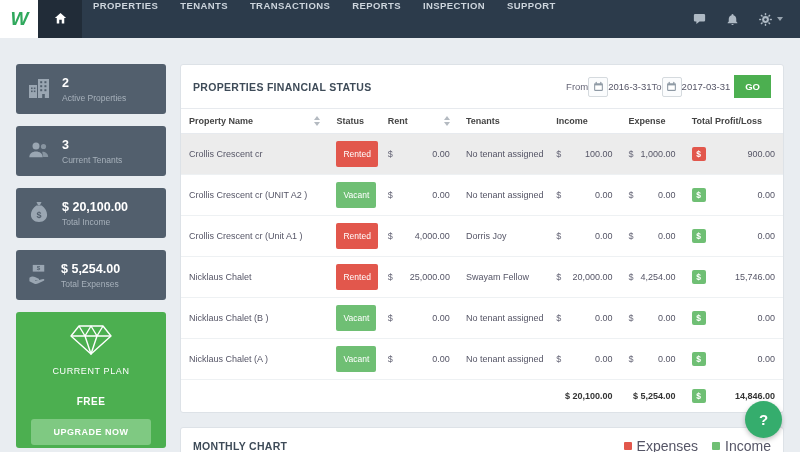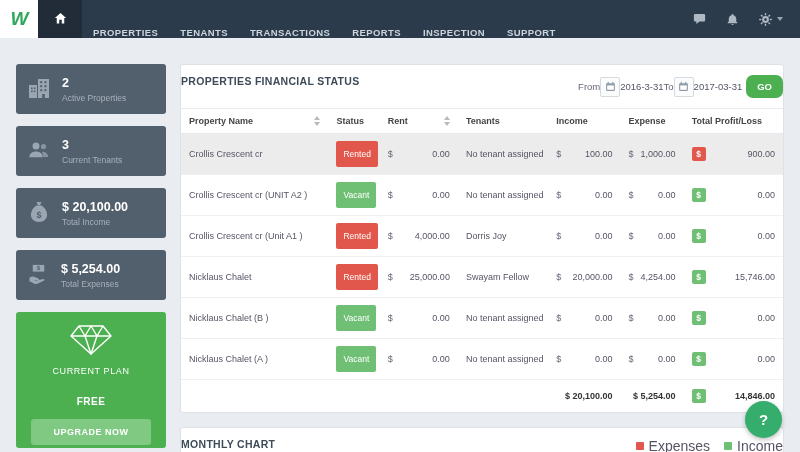--- a/index.html
+++ b/index.html
@@ -4,21 +4,21 @@
 <style>
   *{margin:0;padding:0;box-sizing:border-box}
   html,body{width:800px;height:452px;overflow:hidden}
   body{font-family:"Liberation Sans","DejaVu Sans",sans-serif;background:#e9edf1;position:relative;font-size:10px;color:#556}
 
   
   .navbar{height:38px;background:var(--navbar-bg,#2c3b4b);display:flex;align-items:stretch}
   .logo{width:38px;background:#fff;display:flex;align-items:center;justify-content:center;cursor:pointer}
   .logo-w{font-size:19px;font-weight:bold;font-style:italic;color:#2fa85c;letter-spacing:-1px}
   .nav-home{width:44px;display:flex;align-items:center;justify-content:center;background:rgba(0,0,0,.25);cursor:pointer}
-  .nav-menu{display:flex;align-items:flex-end}
+  .nav-menu{display:flex;align-items:flex-start}
   .nav-item{display:flex;align-items:center;padding:0 11px;font-size:9.5px;font-weight:bold;letter-spacing:.4px;color:#cdd5dd;cursor:pointer}
   .nav-right{margin-left:auto;display:flex;align-items:center;padding-right:8px}
   .nav-icon{display:flex;align-items:center;padding:0 9px;height:100%;cursor:pointer}
   .user{display:flex;align-items:center;gap:6px;padding:0 8px;font-size:10px;color:#dfe5ea;cursor:pointer}
   .avatar{width:22px;height:22px;border-radius:3px;background:#e4e7ea;display:flex;align-items:flex-end;justify-content:center;overflow:hidden}
   .caret{width:0;height:0;border-left:3.5px solid transparent;border-right:3.5px solid transparent;border-top:4px solid #98a4af;margin-left:4px}
 
   
   .sidebar{position:absolute;left:16px;top:64px;width:150px}
   .stat{background:var(--card-slate,#525f6d);border-radius:3px;height:50px;margin-bottom:12px;display:flex;align-items:center;padding:0 11px;gap:11px;cursor:pointer}
@@ -26,26 +26,26 @@
   .stat .v{font-size:12.5px;font-weight:bold;color:#fff}
   .stat .l{font-size:8.5px;color:#a7b1bb;margin-top:3px}
   .plan{background:var(--plan-green,#4caf50);border-radius:3px;height:136px;display:flex;flex-direction:column;align-items:center;padding-top:12px;color:#fff}
   .plan-label{font-size:9px;letter-spacing:.6px;margin-top:8px}
   .plan-name{font-size:10px;font-weight:bold;margin-top:20px;letter-spacing:.5px}
   .upgrade{margin-top:12px;width:120px;height:26px;background:var(--upgrade-green,#7fc982);border-radius:3px;display:flex;align-items:center;justify-content:center;font-size:9px;font-weight:bold;letter-spacing:.5px;cursor:pointer;color:#fff}
 
   
   .main{position:absolute;left:180px;top:64px;width:604px}
   .card{background:#fff;border:1px solid #dde2e7;border-radius:3px}
-  .card-head{display:flex;align-items:flex-start;padding:10px 0}
+  .card-head{display:flex;align-items:center;padding:10px 12px}
   .card-title{font-size:10.5px;font-weight:bold;color:#3e4b58;letter-spacing:.3px}
   .head-right{margin-left:auto;display:flex;align-items:center;gap:0;font-size:9.5px;color:#667}
   .date-addon{width:20px;height:20px;border:1px solid #d5dade;border-radius:2px;background:#fbfcfd;display:flex;align-items:center;justify-content:center;cursor:pointer}
   .date-text{color:#556;cursor:pointer}
-  .go-btn{background:var(--accent-green,#4caf50);color:#fff;font-weight:bold;font-size:9.5px;padding:6px 11px;border-radius:7px;cursor:pointer;margin-left:4px}
+  .go-btn{background:var(--accent-green,#4caf50);color:#fff;font-weight:bold;font-size:9.5px;padding:6px 11px;border-radius:0;cursor:pointer;margin-left:4px}
 
   table{width:100%;border-collapse:collapse;table-layout:fixed}
   th{font-size:9px;color:#444;font-weight:bold;text-align:left;padding:7px 8px;border-top:1px solid #e7eaee;border-bottom:1px solid #e7eaee;white-space:nowrap}
   .th-flex{display:flex;align-items:center;justify-content:space-between}
   td{font-size:9px;color:#556;padding:7px 8px;border-bottom:1px solid #eef1f3;white-space:nowrap;overflow:hidden}
   tr.hl td{background:#ececec}
   .sort{display:inline-flex;flex-direction:column;gap:2px;margin-left:4px}
   .sort i{display:block;width:0;height:0;border-left:3px solid transparent;border-right:3px solid transparent}
   .sort .up{border-bottom:4px solid #b4bac1}
   .sort .down{border-top:4px solid #b4bac1}

